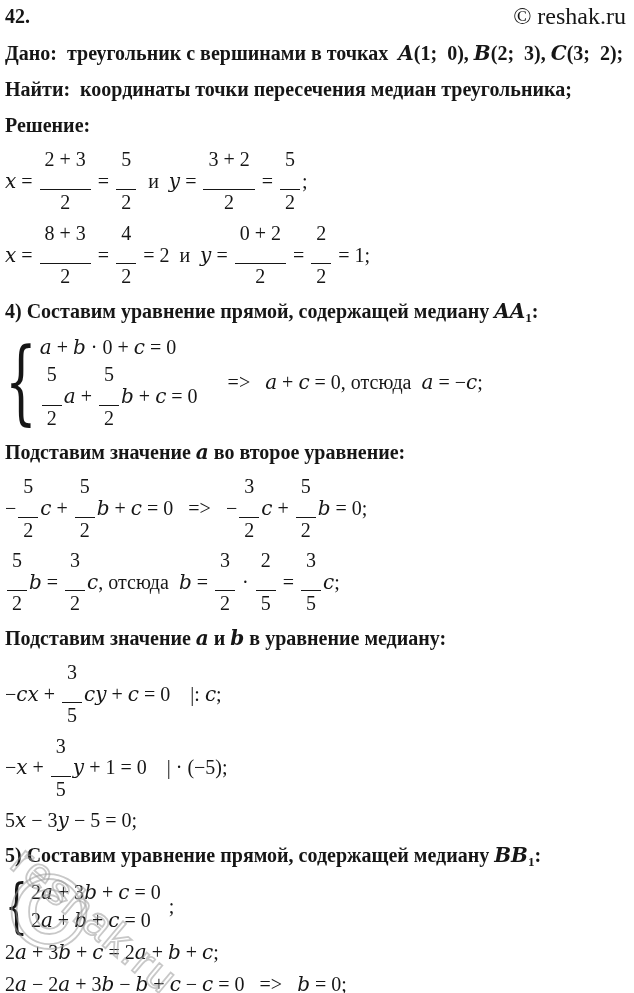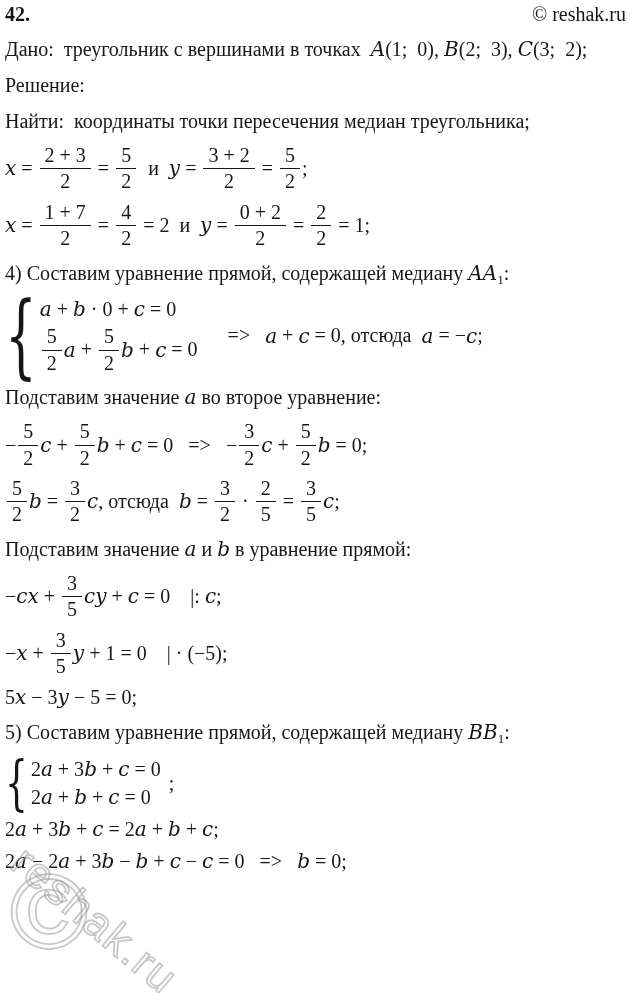--- a/index.html
+++ b/index.html
@@ -4,29 +4,29 @@
 <style>
   html,body{margin:0;padding:0;}
   body{
     width:634px;height:993px;background:#ffffff;color:#161616;
     font-family:"Liberation Serif","DejaVu Serif",serif;
     font-size:20px;overflow:hidden;position:relative;
   }
   .page{position:relative;z-index:1;padding:3px 8px 0 5px;}
   .header-row{display:flex;justify-content:space-between;align-items:center;margin-bottom:4px;}
   .problem-number{font-weight:bold;font-size:20px;}
-  .copyright{font-size:20px;}
-  .text-line{margin:10px 0;white-space:pre-wrap;line-height:1.3;}
+  .copyright{font-size:24px;}
+  .text-line{margin:10px 0;white-space:pre-wrap;line-height:1.3;font-weight:bold;}
   .math-line{display:flex;align-items:center;margin:8px 0;line-height:1.2;}
   .system-line{display:flex;align-items:center;margin:6px 0;}
   .mt{white-space:pre;}
   .mi{font-style:italic;font-family:"DejaVu Serif","Liberation Serif",serif;}
   .msub{font-size:0.66em;vertical-align:-0.28em;}
   .frac{display:inline-flex;flex-direction:column;align-items:center;vertical-align:middle;margin:0 2px;}
-  .frac .num{padding:0 5px 2px;border-bottom:1.6px solid #161616;text-align:center;line-height:1.12;}
+  .frac .num{padding:0 5px 19px;border-bottom:1.6px solid #161616;text-align:center;line-height:1.12;}
   .frac .den{padding:1px 5px 0;text-align:center;line-height:1.12;}
   .system{display:inline-flex;align-items:center;}
   .brace{font-family:"DejaVu Serif",serif;font-weight:400;line-height:1;margin-right:3px;}
   .system.lg .brace{font-size:50px;transform:scaleY(1.85);}
   .system.sm .brace{font-size:36px;transform:scaleY(1.65);}
   .sys-col{display:inline-flex;flex-direction:column;align-items:flex-start;gap:4px;}
   .sys-row{display:flex;align-items:center;white-space:pre;}
   .sys-after{display:flex;align-items:center;white-space:pre;margin-left:30px;}
   .system-line.sm .sys-after{margin-left:8px;}
   
@@ -42,22 +42,22 @@
 </head>
 <body>
 
 <div class="page">
   <div class="header-row">
     <span class="problem-number">42.</span>
     <span class="copyright">© reshak.ru</span>
   </div>
   <div>
       <div class="text-line"><span class="mt">Дано:  треугольник с вершинами в точках  </span><span class="mi">A</span><span class="mt">(1;  0), </span><span class="mi">B</span><span class="mt">(2;  3), </span><span class="mi">C</span><span class="mt">(3;  2);</span></div>
+      <div class="text-line"><span class="mt">Найти:  координаты точки пересечения медиан треугольника;</span></div>
       <div class="text-line"><span class="mt">Решение:</span></div>
-      <div class="text-line"><span class="mt">Найти:  координаты точки пересечения медиан треугольника;</span></div>
       <div class="math-line">
         <span class="mi">x</span>
         <span class="mt"> = </span>
         <span class="frac">
           <span class="num">2 + 3</span>
           <span class="den">2</span>
         </span>
         <span class="mt"> = </span>
         <span class="frac">
           <span class="num">5</span>
@@ -74,21 +74,21 @@
         <span class="frac">
           <span class="num">5</span>
           <span class="den">2</span>
         </span>
         <span class="mt">;</span>
       </div>
       <div class="math-line">
         <span class="mi">x</span>
         <span class="mt"> = </span>
         <span class="frac">
-          <span class="num">1 + 7</span>
+          <span class="num">8 + 3</span>
           <span class="den">2</span>
         </span>
         <span class="mt"> = </span>
         <span class="frac">
           <span class="num">4</span>
           <span class="den">2</span>
         </span>
         <span class="mt"> = 2  и  </span>
         <span class="mi">y</span>
         <span class="mt"> = </span>
@@ -169,21 +169,21 @@
           <span class="den">5</span>
         </span>
         <span class="mt"> = </span>
         <span class="frac">
           <span class="num">3</span>
           <span class="den">5</span>
         </span>
         <span class="mi">c</span>
         <span class="mt">;</span>
       </div>
-      <div class="text-line"><span class="mt">Подставим значение </span><span class="mi">a</span><span class="mt"> и </span><span class="mi">b</span><span class="mt"> в уравнение прямой:</span></div>
+      <div class="text-line"><span class="mt">Подставим значение </span><span class="mi">a</span><span class="mt"> и </span><span class="mi">b</span><span class="mt"> в уравнение медиану:</span></div>
       <div class="math-line">
         <span class="mt">−</span>
         <span class="mi">cx</span>
         <span class="mt"> + </span>
         <span class="frac">
           <span class="num">3</span>
           <span class="den">5</span>
         </span>
         <span class="mi">cy</span>
         <span class="mt"> + </span>

